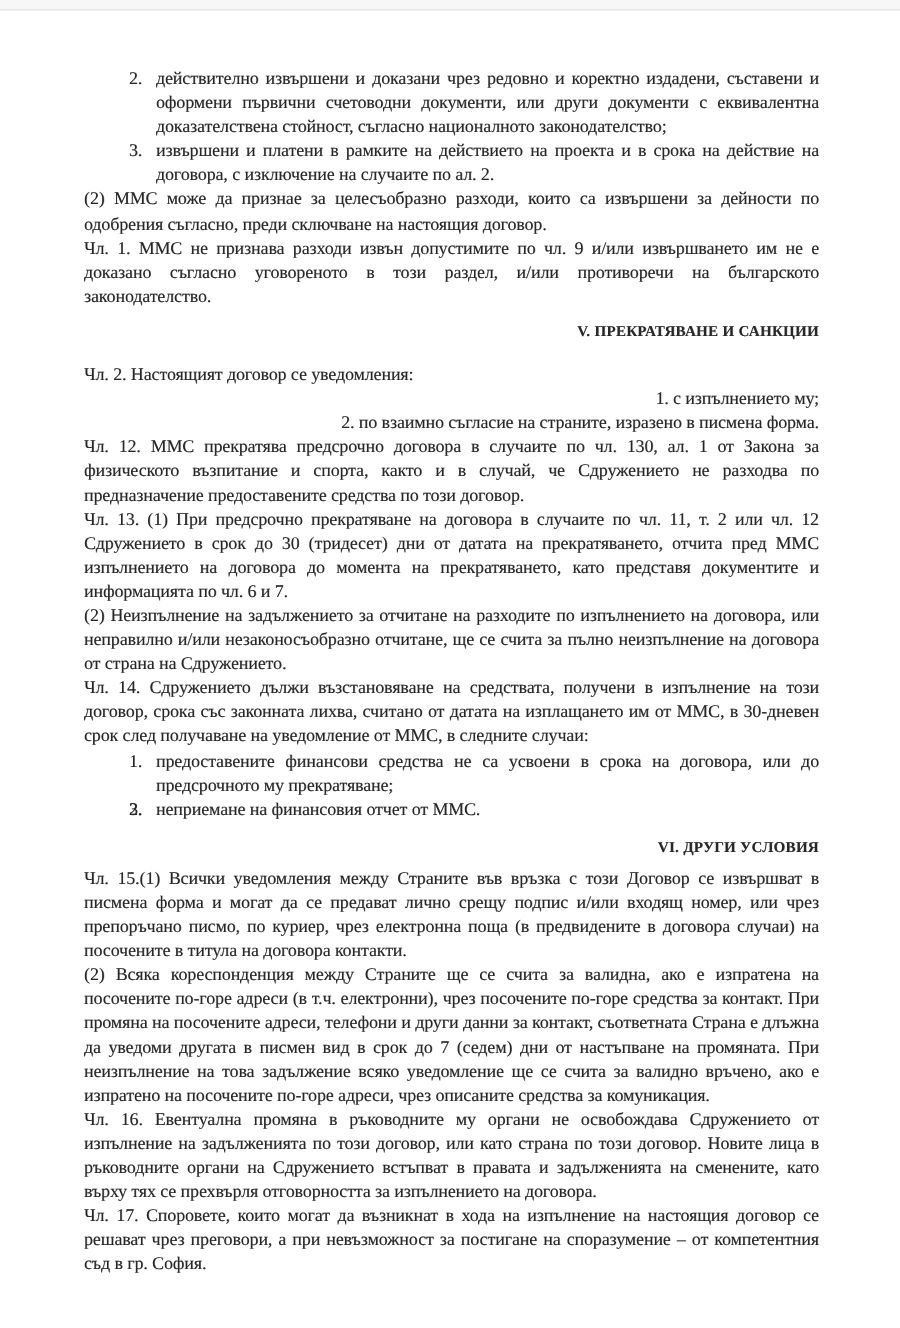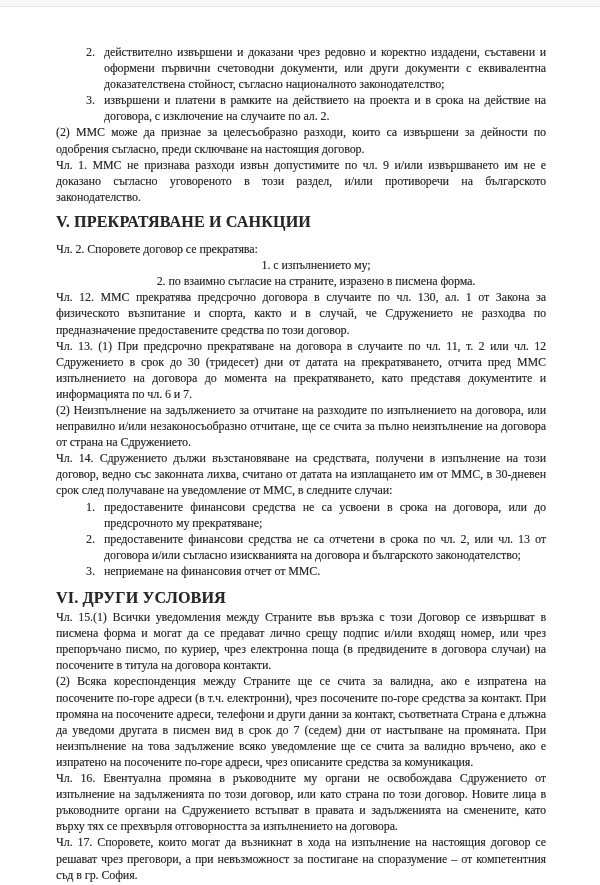--- a/index.html
+++ b/index.html
@@ -27,25 +27,25 @@
     color: var(--text, #272727);
     text-align: justify;
     letter-spacing: -0.04px;
     filter: blur(0.2px);
     text-shadow: 0.3px 0.3px 0.4px rgba(60,60,60,0.45);
   }
   .content p { margin: 0; }
   .b { font-weight: normal; }
   .li { position: relative; padding-left: 48px; margin: 0; }
   .li .num { position: absolute; left: 30px; }
-  .sub { padding-left: 30px; text-align: center; }
+  .sub { padding-left: 30px; text-align: right; }
   h2.heading {
-    font-size: 16px;
+    font-size: 10px;
     font-weight: bold;
-    text-align: left;
+    text-align: right;
     margin: 9px 0 11px;
     letter-spacing: 0.2px;
   }
   h2.heading-vi { margin: 11px 0 3px; }
 </style>
 </head>
 <body>
 
 <div class="page">
   <div class="scan-edge"></div>
@@ -55,36 +55,36 @@
     <div class="li"><span class="num">2.</span><span class="litext">действително извършени и доказани чрез редовно и коректно издадени, съставени и оформени първични счетоводни документи, или други документи с еквивалентна доказателствена стойност, съгласно националното законодателство;</span></div>
 
     <div class="li"><span class="num">3.</span><span class="litext">извършени и платени в рамките на действието на проекта и в срока на действие на договора, с изключение на случаите по ал. 2.</span></div>
 
     <p><span>(2) </span><span class="b">ММС</span><span> може да признае за целесъобразно разходи, които са извършени за дейности по одобрения съгласно, преди сключване на настоящия договор.</span></p>
 
     <p><span class="b">Чл. 1. ММС</span><span> не признава разходи извън допустимите по чл. 9 и/или извършването им не е доказано съгласно уговореното в този раздел, и/или противоречи на българското законодателство.</span></p>
 
     <h2 class="heading heading-v">V. ПРЕКРАТЯВАНЕ И САНКЦИИ</h2>
 
-    <p><span class="b">Чл. 2.</span><span> Споровете договор се прекратява:</span></p>
+    <p><span class="b">Чл. 2.</span><span> Настоящият договор се уведомления:</span></p>
 
     <p class="sub">1. с изпълнението му;</p>
     <p class="sub">2. по взаимно съгласие на страните, изразено в писмена форма.</p>
 
     <p><span class="b">Чл. 12. ММС</span><span> прекратява предсрочно договора в случаите по чл. 130, ал. 1 от Закона за физическото възпитание и спорта, както и в случай, че </span><span class="b">Сдружението</span><span> не разходва по предназначение предоставените средства по този договор.</span></p>
 
     <p><span class="b">Чл. 13.</span><span> (1) При предсрочно прекратяване на договора в случаите по чл. 11, т. 2 или чл. 12 </span><span class="b">Сдружението</span><span> в срок до 30 (тридесет) дни от датата на прекратяването, отчита пред </span><span class="b">ММС</span><span> изпълнението на договора до момента на прекратяването, като представя документите и информацията по чл. 6 и 7.</span></p>
 
     <p><span>(2) Неизпълнение на задължението за отчитане на разходите по изпълнението на договора, или неправилно и/или незаконосъобразно отчитане, ще се счита за пълно неизпълнение на договора от страна на </span><span class="b">Сдружението</span><span>.</span></p>
 
-    <p><span class="b">Чл. 14. Сдружението</span><span> дължи възстановяване на средствата, получени в изпълнение на този договор, ведно със законната лихва, считано от датата на изплащането им от </span><span class="b">ММС</span><span>, в 30-дневен срок след получаване на уведомление от </span><span class="b">ММС</span><span>, в следните случаи:</span></p>
+    <p><span class="b">Чл. 14. Сдружението</span><span> дължи възстановяване на средствата, получени в изпълнение на този договор, срока със законната лихва, считано от датата на изплащането им от </span><span class="b">ММС</span><span>, в 30-дневен срок след получаване на уведомление от </span><span class="b">ММС</span><span>, в следните случаи:</span></p>
 
     <div class="li"><span class="num">1.</span><span class="litext">предоставените финансови средства не са усвоени в срока на договора, или до предсрочното му прекратяване;</span></div>
 
-    <div class="li"><span class="num">2.</span><span class="litext">предоставените финансови средства не са отчетени в срока по чл. 2, или чл. 13 от договора и/или съгласно изискванията на договора и българското законодателство;</span></div>
+    <div class="li"><span class="num">2.</span></div>
 
     <div class="li"><span class="num">3.</span><span class="litext"><span>неприемане на финансовия отчет от </span><span class="b">ММС</span><span>.</span></span></div>
 
     <h2 class="heading heading-vi">VI. ДРУГИ УСЛОВИЯ</h2>
 
     <p><span class="b">Чл. 15.</span><span>(1) Всички уведомления между Страните във връзка с този Договор се извършват в писмена форма и могат да се предават лично срещу подпис и/или входящ номер, или чрез препоръчано писмо, по куриер, чрез електронна поща (в предвидените в договора случаи) на посочените в титула на договора контакти.</span></p>
 
     <p>(2) Всяка кореспонденция между Страните ще се счита за валидна, ако е изпратена на посочените по-горе адреси (в т.ч. електронни), чрез посочените по-горе средства за контакт. При промяна на посочените адреси, телефони и други данни за контакт, съответната Страна е длъжна да уведоми другата в писмен вид в срок до 7 (седем) дни от настъпване на промяната. При неизпълнение на това задължение всяко уведомление ще се счита за валидно връчено, ако е изпратено на посочените по-горе адреси, чрез описаните средства за комуникация.</p>
 
     <p><span class="b">Чл. 16.</span><span> Евентуална промяна в ръководните му органи не освобождава </span><span class="b">Сдружението</span><span> от изпълнение на задълженията по този договор, или като страна по този договор. Новите лица в ръководните органи на </span><span class="b">Сдружението</span><span> встъпват в правата и задълженията на сменените, като върху тях се прехвърля отговорността за изпълнението на договора.</span></p>

